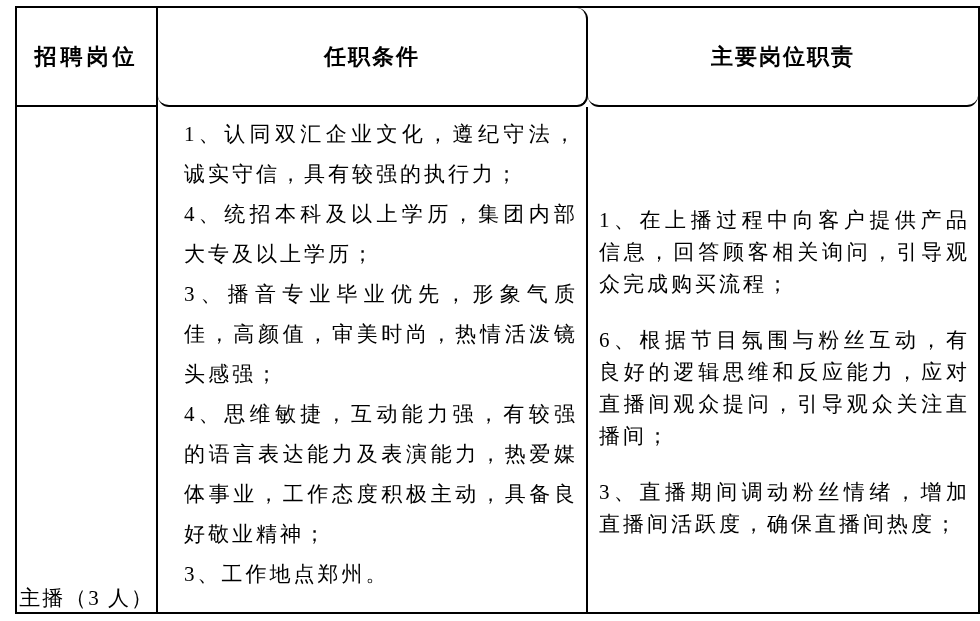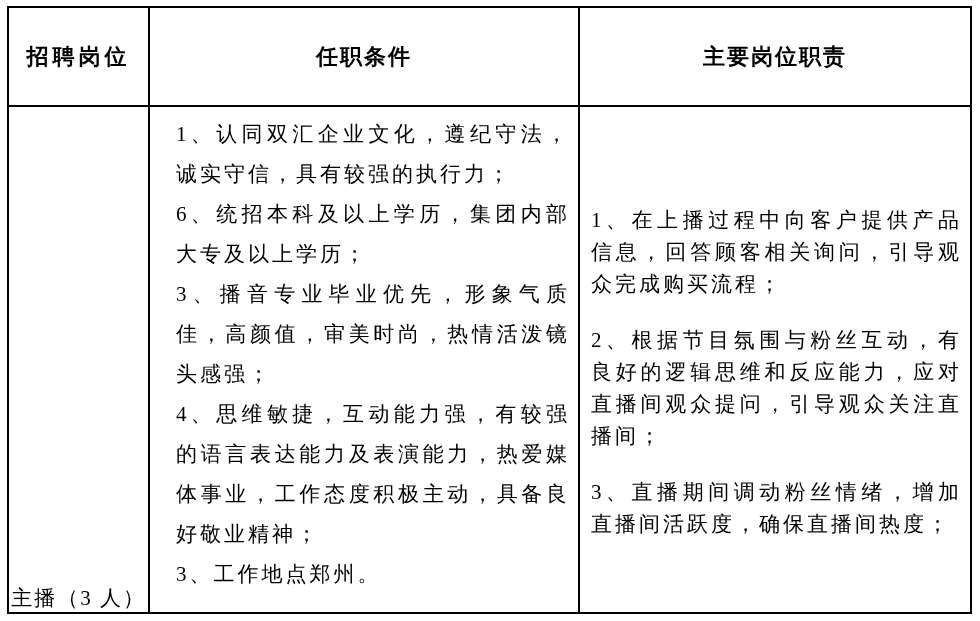--- a/index.html
+++ b/index.html
@@ -6,21 +6,21 @@
   html, body {
     width: 980px;
     height: 621px;
     background: #ffffff;
     font-family: "Liberation Serif", "DejaVu Serif", serif;
     color: #000000;
     overflow: hidden;
   }
   .table-wrap {
     position: absolute;
-    left: 7px;
+    left: 15px;
     top: 6px;
     width: 965px;
     height: 608px;
     border: 2px solid #000000;
     display: grid;
     grid-template-columns: 141px 430px 1fr;
     grid-template-rows: 99px 1fr;
     background: #ffffff;
   }
   .cell {
@@ -35,21 +35,21 @@
     display: flex;
     flex-direction: column;
     align-items: center;
     justify-content: center;
     font-weight: bold;
     font-size: 22px;
     line-height: 37px;
     text-align: center;
   }
   .th-position { letter-spacing: 4px; }
-  .th-wide     { letter-spacing: 2px; }
+  .th-wide     { letter-spacing: 2px; border-radius: 11px; }
 
   
   .td-position {
     display: flex;
     align-items: flex-end;
     justify-content: center;
     font-size: 21px;
     letter-spacing: 2px;
   }
 
@@ -95,25 +95,25 @@
   <div class="cell th th-wide b-bottom">
     <span>主要岗位职责</span>
   </div>
 
   <div class="cell td-position b-right">
     <span>主播（3 人）</span>
   </div>
 
   <div class="cell td-requirements b-right">
     <p>1、认同双汇企业文化，遵纪守法，诚实守信，具有较强的执行力；</p>
-    <p>6、统招本科及以上学历，集团内部大专及以上学历；</p>
+    <p>4、统招本科及以上学历，集团内部大专及以上学历；</p>
     <p>3、播音专业毕业优先，形象气质佳，高颜值，审美时尚，热情活泼镜头感强；</p>
     <p>4、思维敏捷，互动能力强，有较强的语言表达能力及表演能力，热爱媒体事业，工作态度积极主动，具备良好敬业精神；</p>
     <p>3、工作地点郑州。</p>
   </div>
 
   <div class="cell td-duties">
     <p>1、在上播过程中向客户提供产品信息，回答顾客相关询问，引导观众完成购买流程；</p>
-    <p>2、根据节目氛围与粉丝互动，有良好的逻辑思维和反应能力，应对直播间观众提问，引导观众关注直播间；</p>
+    <p>6、根据节目氛围与粉丝互动，有良好的逻辑思维和反应能力，应对直播间观众提问，引导观众关注直播间；</p>
     <p>3、直播期间调动粉丝情绪，增加直播间活跃度，确保直播间热度；</p>
   </div>
 
 </div>
 
 </body></html>

